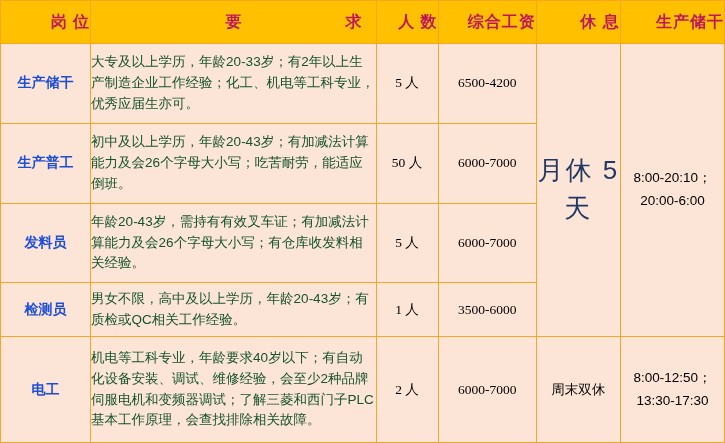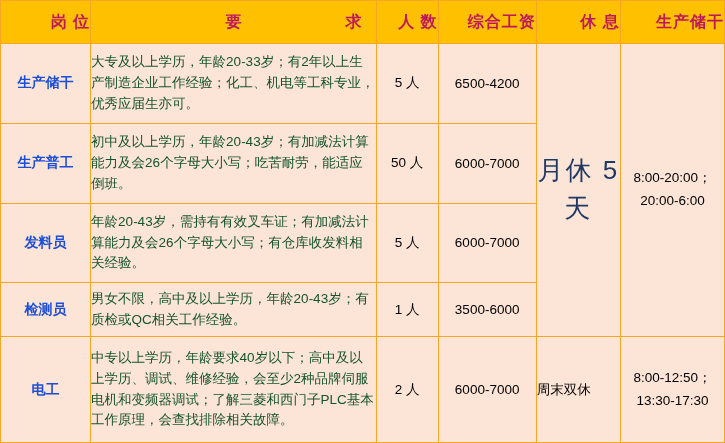--- a/index.html
+++ b/index.html
@@ -50,30 +50,32 @@
     text-align: left;
     color: #14532d;
     font-size: 13.5px;
     line-height: 1.55;
     padding: 6px 8px 6px 10px;
   }
   td.num, td.wage {
     text-align: center;
     color: #000000;
     font-size: 13.5px;
+    font-family: Liberation Serif, serif;
   }
   td.rest {
     text-align: center;
     color: #1f3864;
     font-weight: normal;
     font-size: 26px;
     line-height: 1.45;
     letter-spacing: 2px;
   }
   td.rest-small {
+    text-align: center;
     color: #000000;
     font-size: 13.5px;
   }
   td.time {
     text-align: center;
     color: #000000;
     font-size: 13.5px;
     line-height: 1.7;
   }
   .col-post { width: 90px; }
@@ -109,21 +111,21 @@
     <tr>
       <td class="cell post">生产储干</td>
       <td class="cell req">大专及以上学历，年龄20-33岁；有2年以上生产制造企业工作经验；化工、机电等工科专业，优秀应届生亦可。</td>
       <td class="cell num">5 人</td>
       <td class="cell wage">6500-4200</td>
       <td class="cell rest" rowspan="4">
         <span>月休</span>
         <span>5天</span>
       </td>
       <td class="cell time" rowspan="4">
-        <span>8:00-20:00；</span>
+        <span>8:00-20:10；</span>
         <span>20:00-6:00</span>
       </td>
     </tr>
     <tr>
       <td class="cell post">生产普工</td>
       <td class="cell req">初中及以上学历，年龄20-43岁；有加减法计算能力及会26个字母大小写；吃苦耐劳，能适应倒班。</td>
       <td class="cell num">50 人</td>
       <td class="cell wage">6000-7000</td>
     </tr>
     <tr>
@@ -133,21 +135,21 @@
       <td class="cell wage">6000-7000</td>
     </tr>
     <tr>
       <td class="cell post">检测员</td>
       <td class="cell req">男女不限，高中及以上学历，年龄20-43岁；有质检或QC相关工作经验。</td>
       <td class="cell num">1 人</td>
       <td class="cell wage">3500-6000</td>
     </tr>
     <tr>
       <td class="cell post">电工</td>
-      <td class="cell req">中专以上学历，年龄要求40岁以下；高中及以上学历、调试、维修经验，会至少2种品牌伺服电机和变频器调试；了解三菱和西门子PLC基本工作原理，会查找排除相关故障。</td>
+      <td class="cell req">机电等工科专业，年龄要求40岁以下；有自动化设备安装、调试、维修经验，会至少2种品牌伺服电机和变频器调试；了解三菱和西门子PLC基本工作原理，会查找排除相关故障。</td>
       <td class="cell num">2 人</td>
       <td class="cell wage">6000-7000</td>
       <td class="cell rest-small">周末双休</td>
       <td class="cell time">
         <span>8:00-12:50；</span>
         <span>13:30-17:30</span>
       </td>
     </tr>
   </tbody>
 </table>

